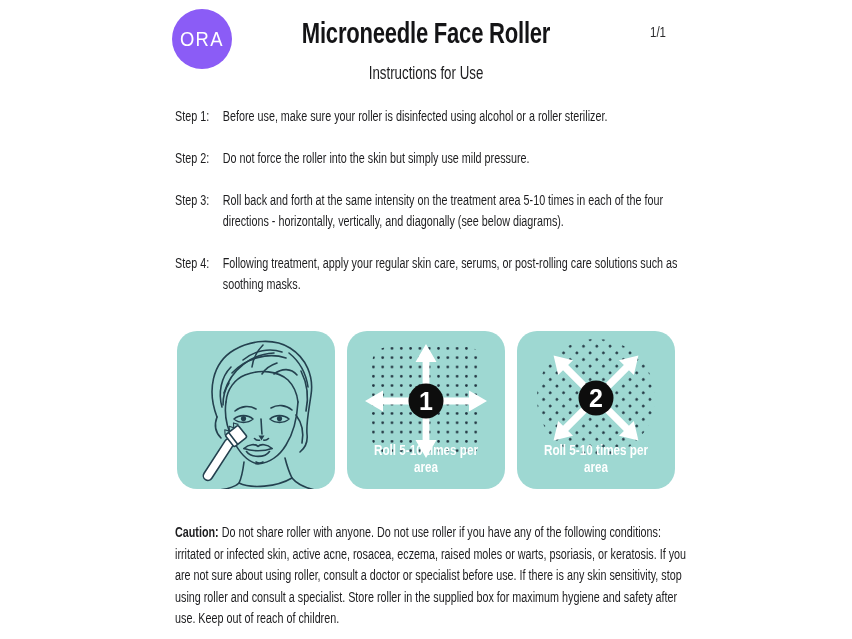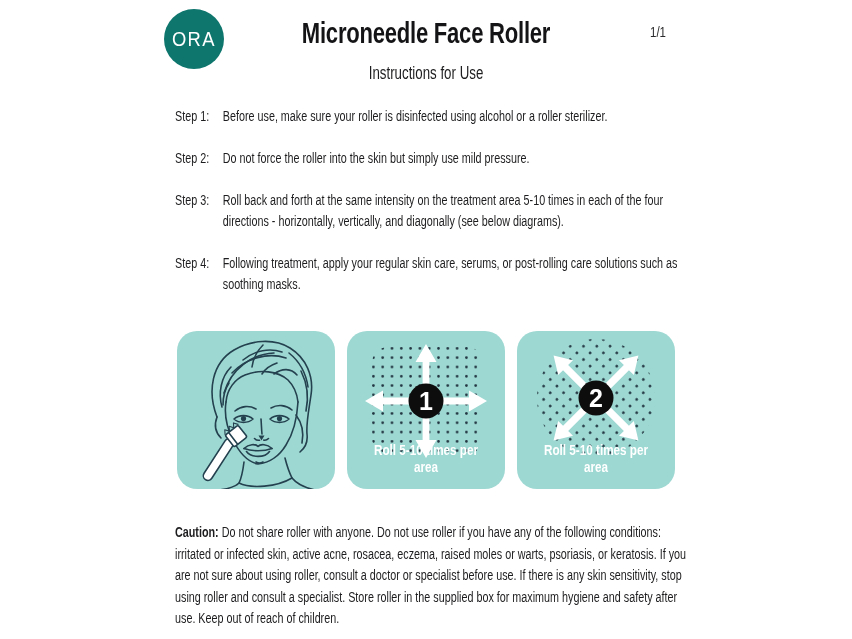--- a/index.html
+++ b/index.html
@@ -1,22 +1,22 @@
 <!DOCTYPE html>
 <html><head>
 <meta charset="utf-8">
 <style>
   html,body{margin:0;padding:0;background:#ffffff;}
   body{width:852px;height:639px;overflow:hidden;
        font-family:"Liberation Sans", sans-serif;color:#1d1d1f;}
   .page{position:relative;width:852px;height:639px;background:#ffffff;}
 
   
-  .logo{position:absolute;left:164px;top:9px;width:60px;height:60px;border-radius:50%;
-        background:#0f766e;display:flex;align-items:center;justify-content:center;}
+  .logo{position:absolute;left:172px;top:9px;width:60px;height:60px;border-radius:50%;
+        background:#8b5cf6;display:flex;align-items:center;justify-content:center;}
   .logo span{color:#ffffff;font-size:20px;font-weight:400;letter-spacing:1.5px;
         transform:scaleX(0.92);}
   .title{position:absolute;left:0;top:17px;width:852px;text-align:center;
         font-size:29px;font-weight:700;letter-spacing:-0.3px;color:#141416;
         transform:scaleX(0.76);transform-origin:center top;}
   .page-num{position:absolute;left:650px;top:24px;font-size:14px;color:#2a2a2c;
         transform:scaleX(0.82);transform-origin:left top;}
   .subtitle{position:absolute;left:0;top:63px;width:852px;text-align:center;
         font-size:17.5px;font-weight:400;color:#1d1d1f;
         transform:scaleX(0.76);transform-origin:center top;}

